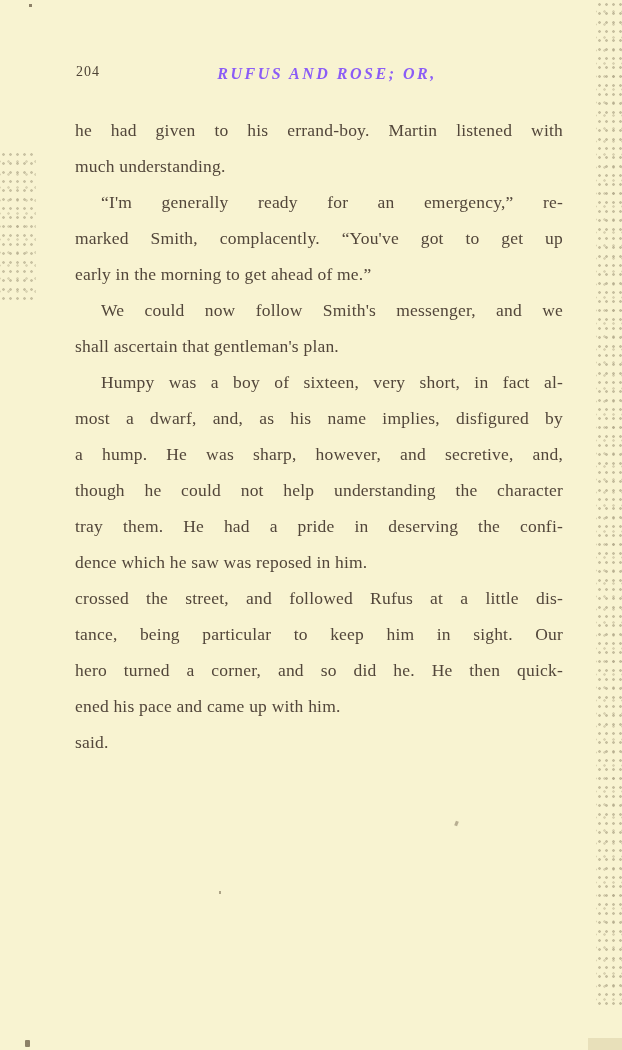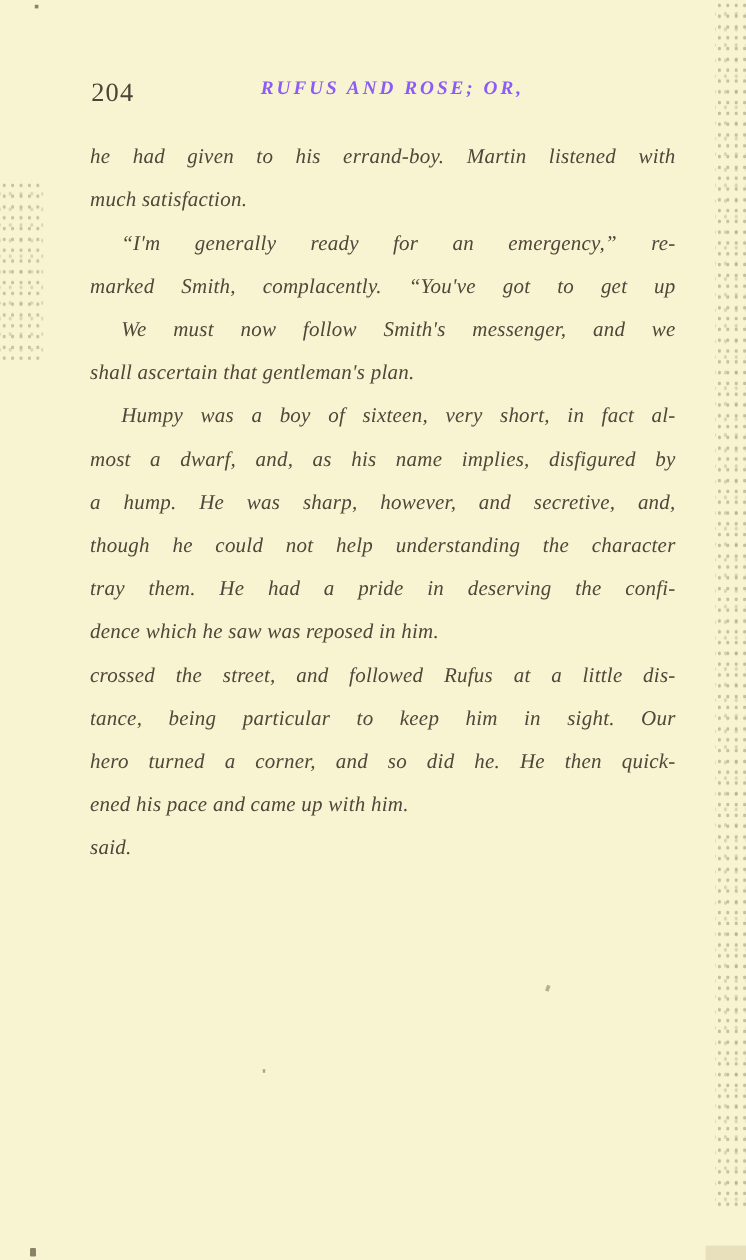--- a/index.html
+++ b/index.html
@@ -14,21 +14,21 @@
     background: #f8f3d1;
     overflow: hidden;
     color: #52463a;
   }
   
   .header {
     position: absolute; top: 64px; left: 0; width: 622px; height: 24px;
   }
   .page-number {
     position: absolute; left: 76px; top: 0;
-    font-size: 22px; letter-spacing: 1px; color: #4e4336;
+    font-size: 14px; letter-spacing: 1px; color: #4e4336;
   }
   .running-title {
     position: absolute; left: 0; top: 1px; width: 622px;
     text-align: center;
     font-style: italic; font-weight: bold;
     font-size: 16px; letter-spacing: 2.5px;
     color: #8b5cf6;
     padding-left: 16px;
   }
   
@@ -36,21 +36,20 @@
     position: absolute; left: 75px; top: 112px; width: 488px;
   }
   .line {
     height: 36px; line-height: 36px;
     font-size: 17.5px;
     color: #52463a;
     text-align: justify;
     text-align-last: justify;
     white-space: nowrap;
     letter-spacing: 0.2px;
-    font-style: italic;
   }
   .line.end { text-align-last: left; }
   .line.indent { text-indent: 26px; }
   
   .speckle {
     position: absolute; pointer-events: none;
     background-image:
       radial-gradient(rgba(141,131,102,0.55) 1px, rgba(141,131,102,0) 1.4px),
       radial-gradient(rgba(160,150,120,0.4) 1px, rgba(160,150,120,0) 1.3px);
     background-size: 7px 9px, 9px 13px;
@@ -75,24 +74,25 @@
 
 <div class="page">
 
   <div class="header">
     <span class="page-number">204</span>
     <span class="running-title">RUFUS AND ROSE; OR,</span>
   </div>
 
   <div class="textblock">
     <div class="line">he had given to his errand-boy.  Martin listened with</div>
-    <div class="line end">much satisfaction.</div>
+    <div class="line end">much understanding.</div>
     <div class="line indent">“I'm generally ready for an emergency,” re-</div>
     <div class="line">marked Smith, complacently.  “You've got to get up</div>
-    <div class="line indent">We must now follow Smith's messenger, and we</div>
+    <div class="line end">early in the morning to get ahead of me.”</div>
+    <div class="line indent">We could now follow Smith's messenger, and we</div>
     <div class="line end">shall ascertain that gentleman's plan.</div>
     <div class="line indent">Humpy was a boy of sixteen, very short, in fact al-</div>
     <div class="line">most a dwarf, and, as his name implies, disfigured by</div>
     <div class="line">a hump.  He was sharp, however, and secretive, and,</div>
     <div class="line">though he could not help understanding the character</div>
     <div class="line">tray them.  He had a pride in deserving the confi-</div>
     <div class="line end">dence which he saw was reposed in him.</div>
     <div class="line">crossed the street, and followed Rufus at a little dis-</div>
     <div class="line">tance, being particular to keep him in sight.  Our</div>
     <div class="line">hero turned a corner, and so did he.  He then quick-</div>

